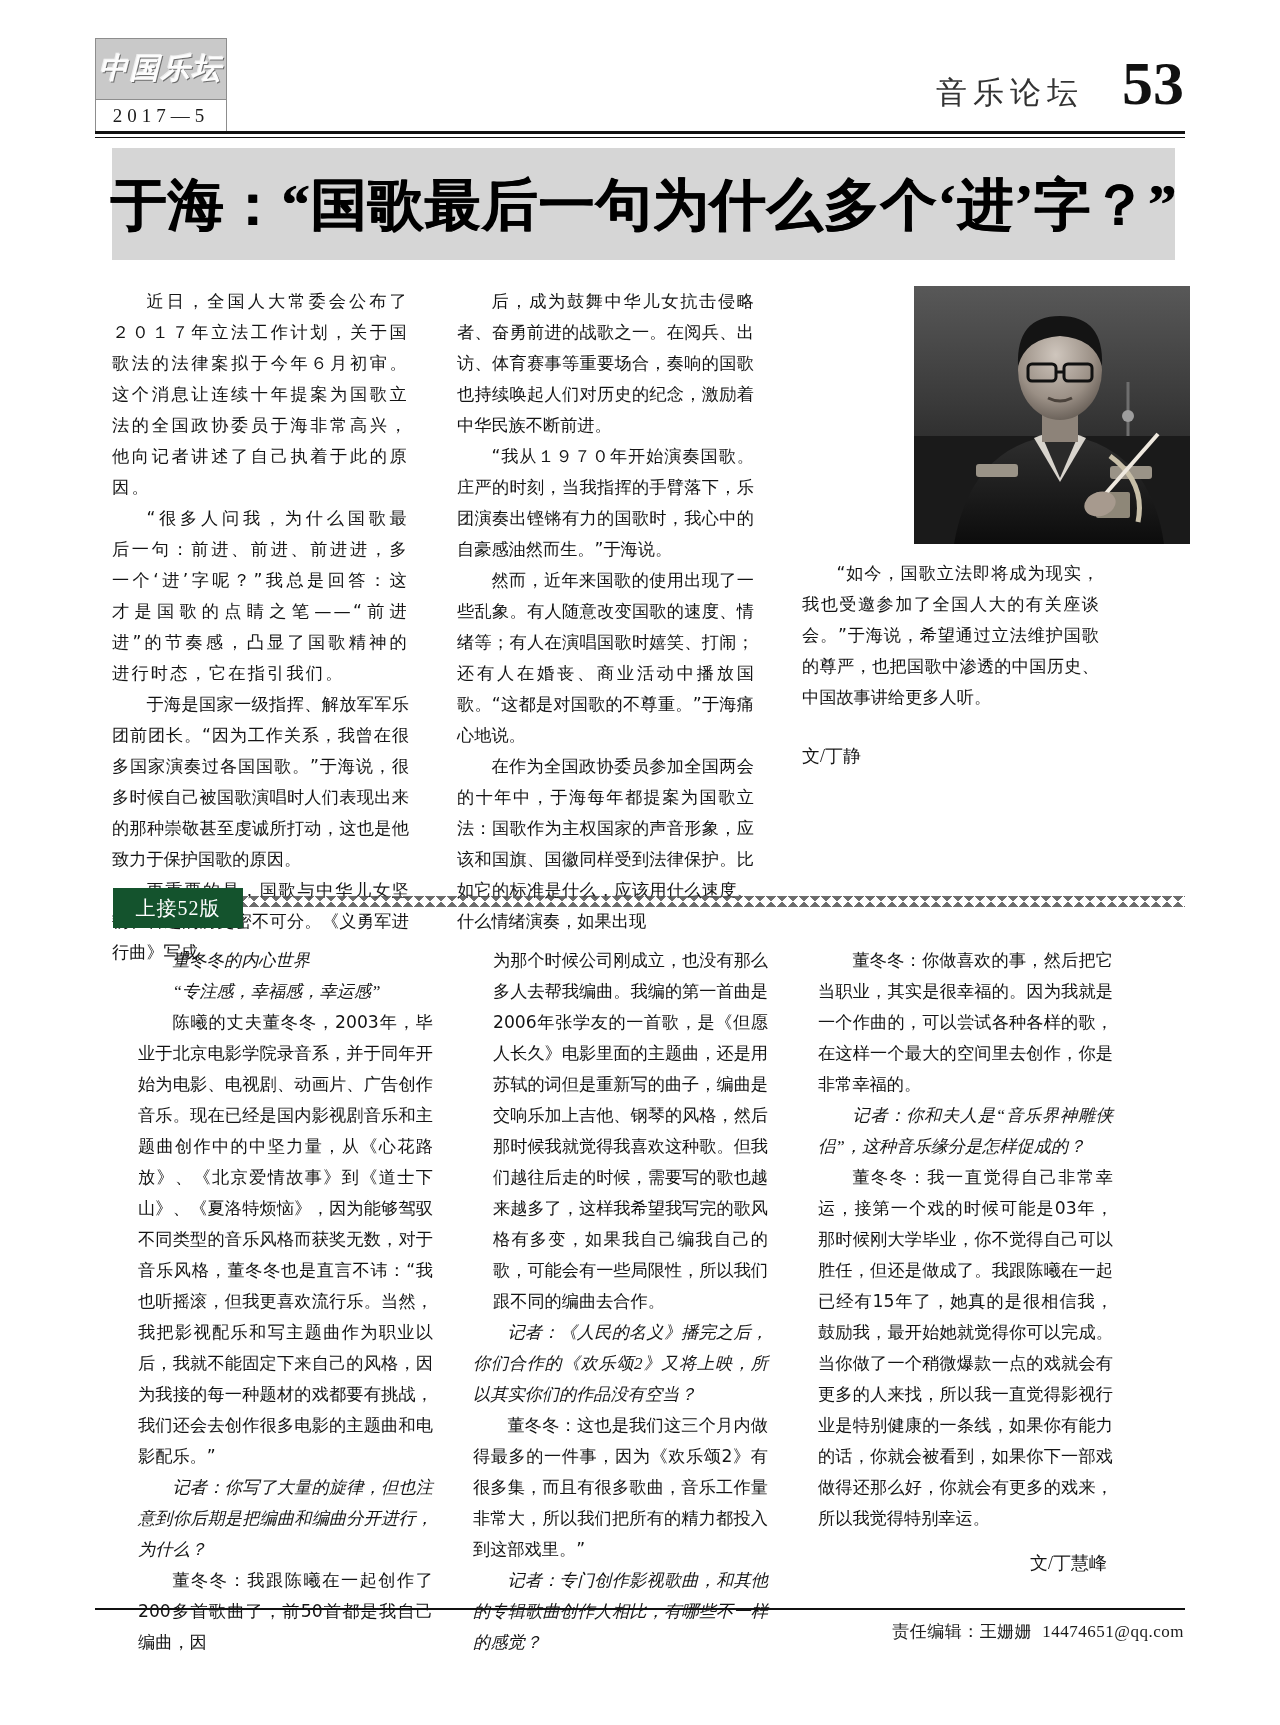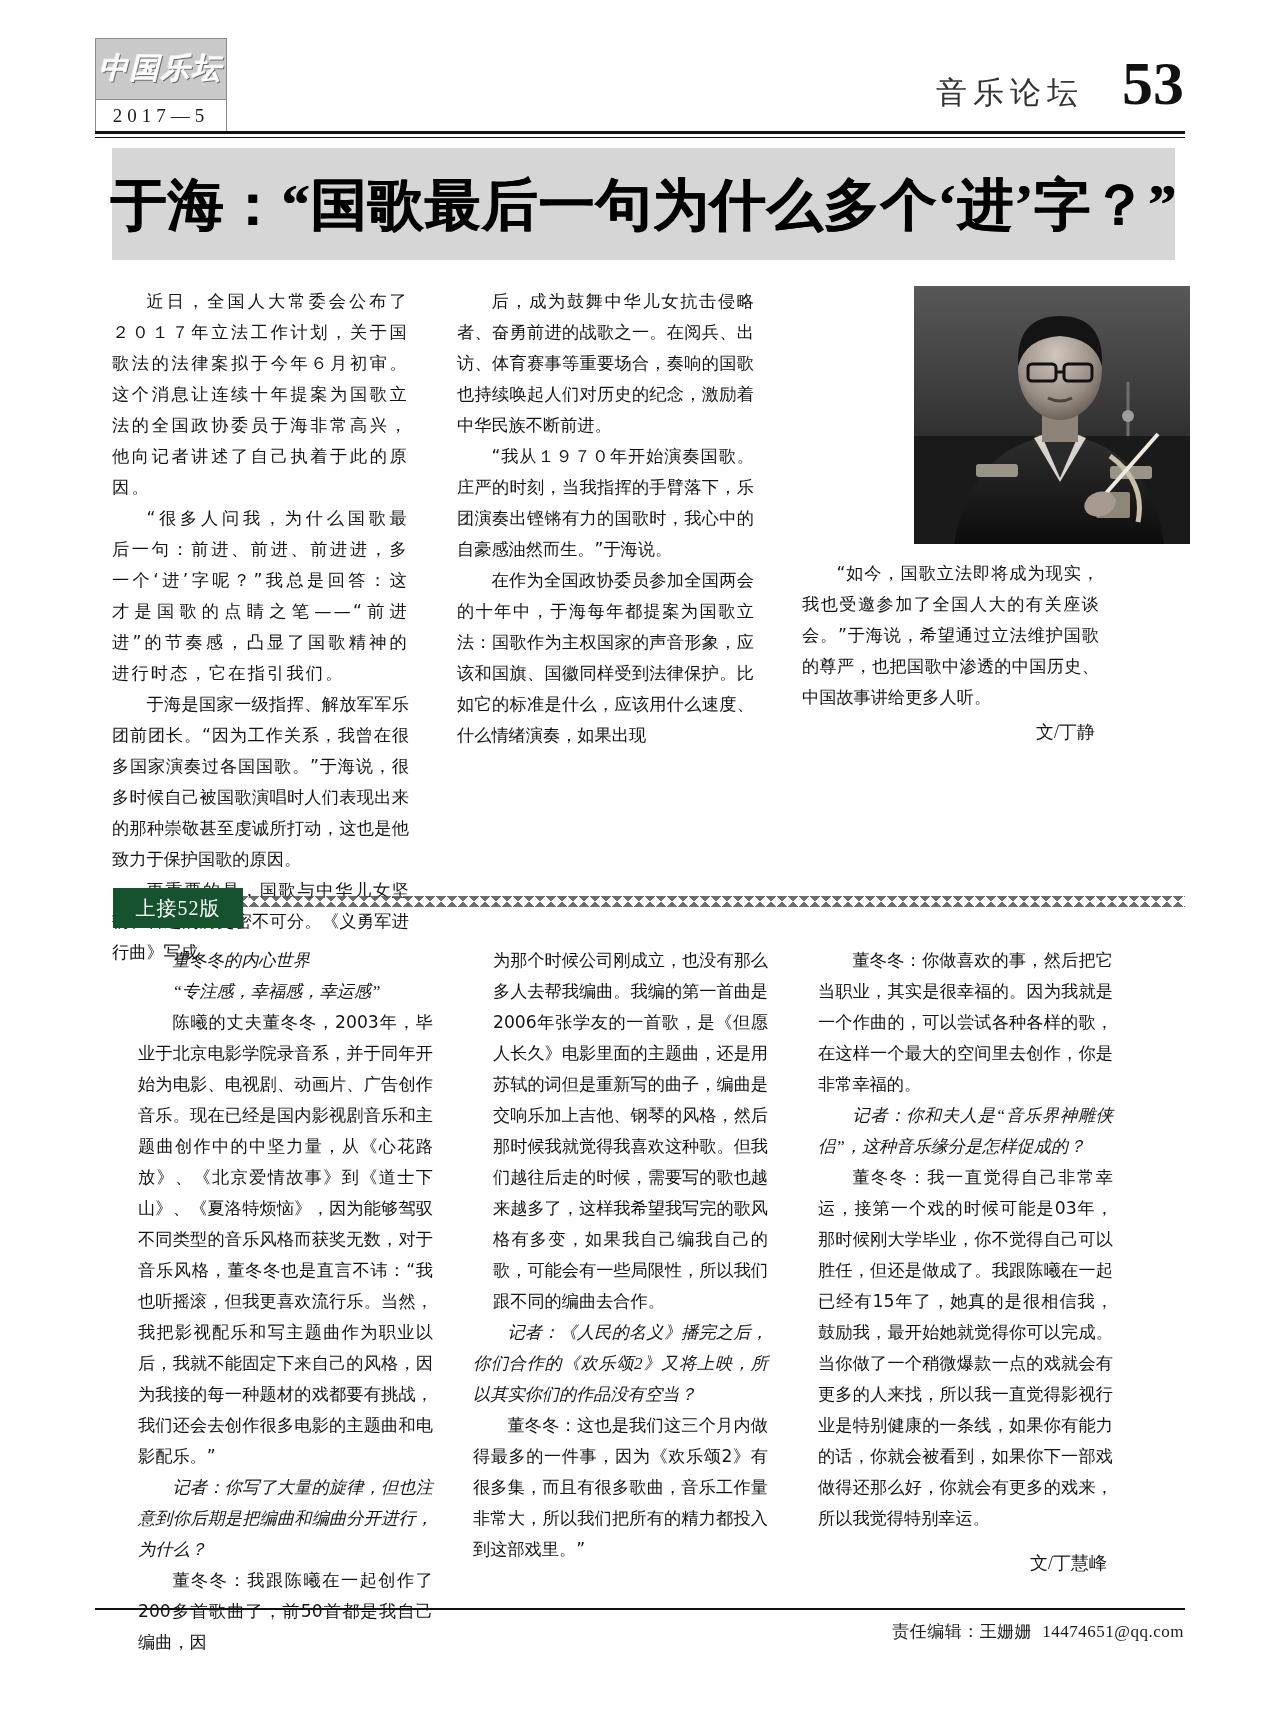--- a/index.html
+++ b/index.html
@@ -69,21 +69,21 @@
     text-align:justify;text-justify:inter-ideograph;
   }
   .body-cn p{margin:0;text-indent:2em;}
   .body-cn p.spaced{letter-spacing:2.2px;}
 
   .portrait{
     position:absolute;left:802px;top:0;width:276px;height:258px;
     background:#2b2b2b;overflow:hidden;
   }
   .byline{
-    margin-top:4px;text-align:right;
+    margin-top:28px;
     font-family:"Liberation Serif","DejaVu Serif",serif;
     font-size:18px;color:#141414;padding-right:4px;
   }
 
   
   .cont-banner{
     position:absolute;left:113px;top:888px;width:130px;height:40px;
     background:#14532d;display:flex;align-items:center;justify-content:center;
     font-family:"Liberation Serif","DejaVu Serif",serif;
     font-size:20px;color:#fff;letter-spacing:1px;
@@ -149,20 +149,21 @@
     <div class="col c1 body-cn">
       <p class="spaced">近日，全国人大常委会公布了２０１７年立法工作计划，关于国歌法的法律案拟于今年６月初审。这个消息让连续十年提案为国歌立法的全国政协委员于海非常高兴，他向记者讲述了自己执着于此的原因。</p>
       <p class="spaced">“很多人问我，为什么国歌最后一句：前进、前进、前进进，多一个‘进’字呢？”我总是回答：这才是国歌的点睛之笔——“前进进”的节奏感，凸显了国歌精神的进行时态，它在指引我们。</p>
       <p>于海是国家一级指挥、解放军军乐团前团长。“因为工作关系，我曾在很多国家演奏过各国国歌。”于海说，很多时候自己被国歌演唱时人们表现出来的那种崇敬甚至虔诚所打动，这也是他致力于保护国歌的原因。</p>
       <p>更重要的是，国歌与中华儿女坚韧、奋进的历史密不可分。《义勇军进行曲》写成</p>
     </div>
 
     <div class="col c2 body-cn">
       <p>后，成为鼓舞中华儿女抗击侵略者、奋勇前进的战歌之一。在阅兵、出访、体育赛事等重要场合，奏响的国歌也持续唤起人们对历史的纪念，激励着中华民族不断前进。</p>
       <p>“我从１９７０年开始演奏国歌。庄严的时刻，当我指挥的手臂落下，乐团演奏出铿锵有力的国歌时，我心中的自豪感油然而生。”于海说。</p>
+      <p>然而，近年来国歌的使用出现了一些乱象。有人随意改变国歌的速度、情绪等；有人在演唱国歌时嬉笑、打闹；还有人在婚丧、商业活动中播放国歌。“这都是对国歌的不尊重。”于海痛心地说。</p>
       <p>在作为全国政协委员参加全国两会的十年中，于海每年都提案为国歌立法：国歌作为主权国家的声音形象，应该和国旗、国徽同样受到法律保护。比如它的标准是什么，应该用什么速度、什么情绪演奏，如果出现</p>
     </div>
 
     <div class="portrait">
       <svg width="276" height="258" viewBox="0 0 276 258" aria-hidden="true">
         <defs>
           <linearGradient id="bgw" x1="0" y1="0" x2="0" y2="1">
             <stop offset="0%" stop-color="#585858"></stop>
             <stop offset="45%" stop-color="#3a3a3a"></stop>
             <stop offset="100%" stop-color="#101010"></stop>
@@ -228,20 +229,21 @@
       <p class="q-em" style="text-indent:2em;">“专注感，幸福感，幸运感”</p>
       <p>陈曦的丈夫董冬冬，2003年，毕业于北京电影学院录音系，并于同年开始为电影、电视剧、动画片、广告创作音乐。现在已经是国内影视剧音乐和主题曲创作中的中坚力量，从《心花路放》、《北京爱情故事》到《道士下山》、《夏洛特烦恼》，因为能够驾驭不同类型的音乐风格而获奖无数，对于音乐风格，董冬冬也是直言不讳：“我也听摇滚，但我更喜欢流行乐。当然，我把影视配乐和写主题曲作为职业以后，我就不能固定下来自己的风格，因为我接的每一种题材的戏都要有挑战，我们还会去创作很多电影的主题曲和电影配乐。”</p>
       <p class="q-em">记者：你写了大量的旋律，但也注意到你后期是把编曲和编曲分开进行，为什么？</p>
       <p>董冬冬：我跟陈曦在一起创作了200多首歌曲了，前50首都是我自己编曲，因</p>
     </div>
 
     <div class="lcol l2 body-cn">
       <p style="text-indent:0;margin-left:20px;">为那个时候公司刚成立，也没有那么多人去帮我编曲。我编的第一首曲是2006年张学友的一首歌，是《但愿人长久》电影里面的主题曲，还是用苏轼的词但是重新写的曲子，编曲是交响乐加上吉他、钢琴的风格，然后那时候我就觉得我喜欢这种歌。但我们越往后走的时候，需要写的歌也越来越多了，这样我希望我写完的歌风格有多变，如果我自己编我自己的歌，可能会有一些局限性，所以我们跟不同的编曲去合作。</p>
       <p class="q-em">记者：《人民的名义》播完之后，你们合作的《欢乐颂2》又将上映，所以其实你们的作品没有空当？</p>
       <p>董冬冬：这也是我们这三个月内做得最多的一件事，因为《欢乐颂2》有很多集，而且有很多歌曲，音乐工作量非常大，所以我们把所有的精力都投入到这部戏里。”</p>
+      <p class="q-em">记者：专门创作影视歌曲，和其他的专辑歌曲创作人相比，有哪些不一样的感觉？</p>
     </div>
 
     <div class="lcol l3 body-cn">
       <p>董冬冬：你做喜欢的事，然后把它当职业，其实是很幸福的。因为我就是一个作曲的，可以尝试各种各样的歌，在这样一个最大的空间里去创作，你是非常幸福的。</p>
       <p class="q-em">记者：你和夫人是“音乐界神雕侠侣”，这种音乐缘分是怎样促成的？</p>
       <p>董冬冬：我一直觉得自己非常幸运，接第一个戏的时候可能是03年，那时候刚大学毕业，你不觉得自己可以胜任，但还是做成了。我跟陈曦在一起已经有15年了，她真的是很相信我，鼓励我，最开始她就觉得你可以完成。当你做了一个稍微爆款一点的戏就会有更多的人来找，所以我一直觉得影视行业是特别健康的一条线，如果你有能力的话，你就会被看到，如果你下一部戏做得还那么好，你就会有更多的戏来，所以我觉得特别幸运。</p>
       <div class="l-byline">文/丁慧峰</div>
     </div>
   </div>
 

